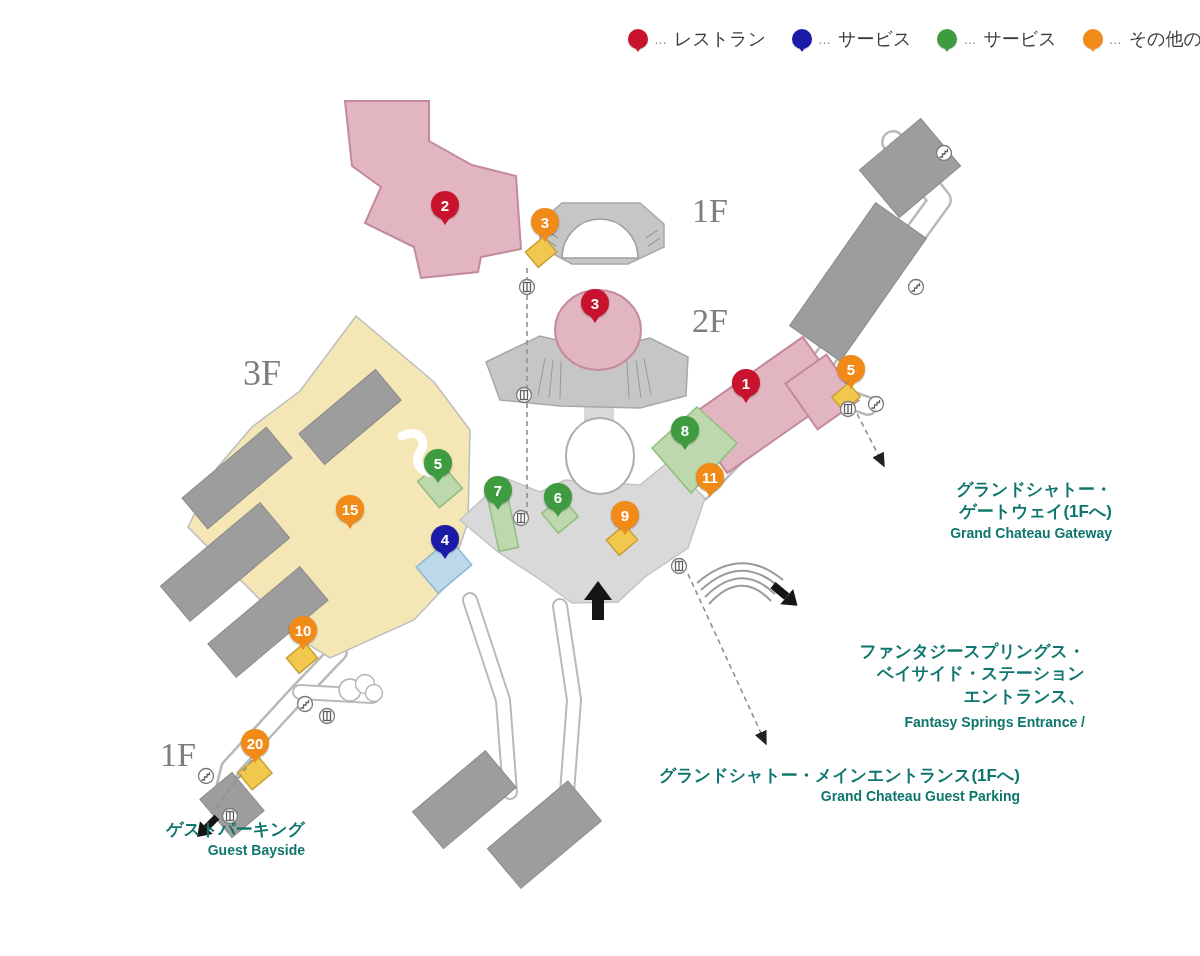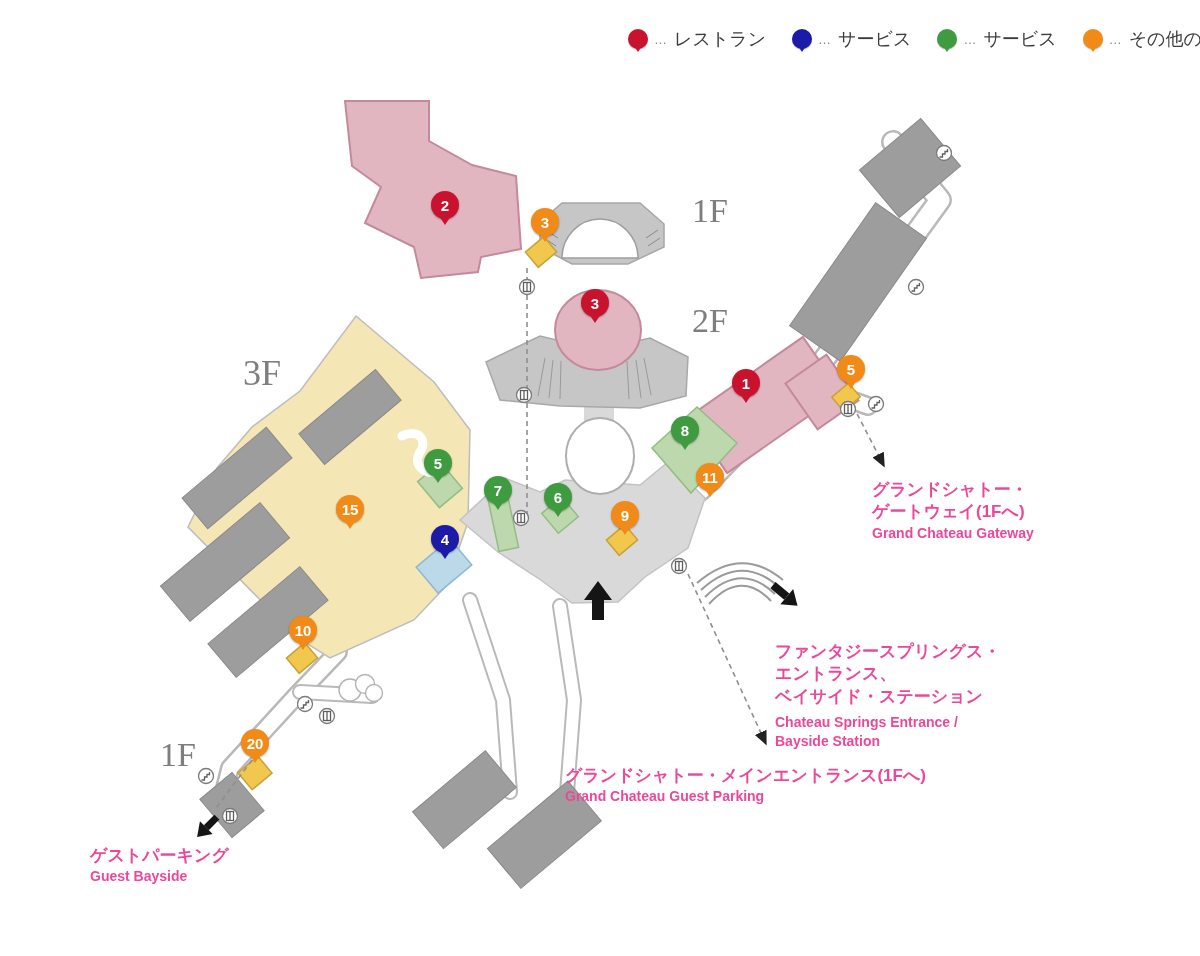--- a/index.html
+++ b/index.html
@@ -42,21 +42,21 @@
   .legend-sep { color:#8a8a8a; font-size:13px; letter-spacing:1px; }
   .legend-label { color:#3c3c3c; font-size:18px; white-space:nowrap; }
 
   
   .floor-label {
     position:absolute; font-family:"Liberation Serif","DejaVu Serif",serif;
     color:#7e7e7e; z-index:5; line-height:1;
   }
 
   
-  .anno { position:absolute; text-align:left; color:#ec4899; z-index:5; line-height:1.32; }
+  .anno { position:absolute; text-align:right; color:#0f766e; z-index:5; line-height:1.32; }
   .anno .jp { font-weight:bold; font-size:17px; white-space:nowrap; }
   .anno .en { font-weight:bold; font-size:14px; white-space:nowrap; }
   .anno .gap { margin-top:5px; }
 
   
   .case,.case2,.case3 { stroke:#b9b9b9; fill:none; stroke-linejoin:round; stroke-linecap:round; }
   .fillc,.fill2,.fill3 { stroke:#ffffff; fill:none; stroke-linejoin:round; stroke-linecap:round; }
   .case  { stroke-width:24; } .fillc { stroke-width:19; }
   .case2 { stroke-width:20; } .fill2 { stroke-width:15; }
   .case3 { stroke-width:16; } .fill3 { stroke-width:12; }
@@ -345,29 +345,28 @@
 
   <div class="anno" style="left:872px;top:479px;width:240px">
     <div class="jp">グランドシャトー・</div>
     <div class="jp">ゲートウェイ(1Fへ)</div>
     <div class="en">Grand Chateau Gateway</div>
   </div>
 
 
   <div class="anno" style="left:775px;top:641px;width:310px">
     <div class="jp">ファンタジースプリングス・</div>
+    <div class="jp">ベイサイド・ステーション</div>
     <div class="jp">エントランス、</div>
-    <div class="jp">ベイサイド・ステーション</div>
-    <div class="en gap">Chateau Springs Entrance /</div>
-    <div class="en">Bayside Station</div>
+    <div class="en gap">Fantasy Springs Entrance /</div>
   </div>
 
   <div class="anno" style="left:565px;top:765px;width:455px">
     <div class="jp">グランドシャトー・メインエントランス(1Fへ)</div>
     <div class="en">Grand Chateau Guest Parking</div>
   </div>
 
-  <div class="anno" style="left:90px;top:845px;width:215px">
+  <div class="anno" style="left:90px;top:819px;width:215px">
     <div class="jp">ゲストパーキング</div>
     <div class="en">Guest Bayside</div>
   </div>
 
 </div>
 
 </body></html>

